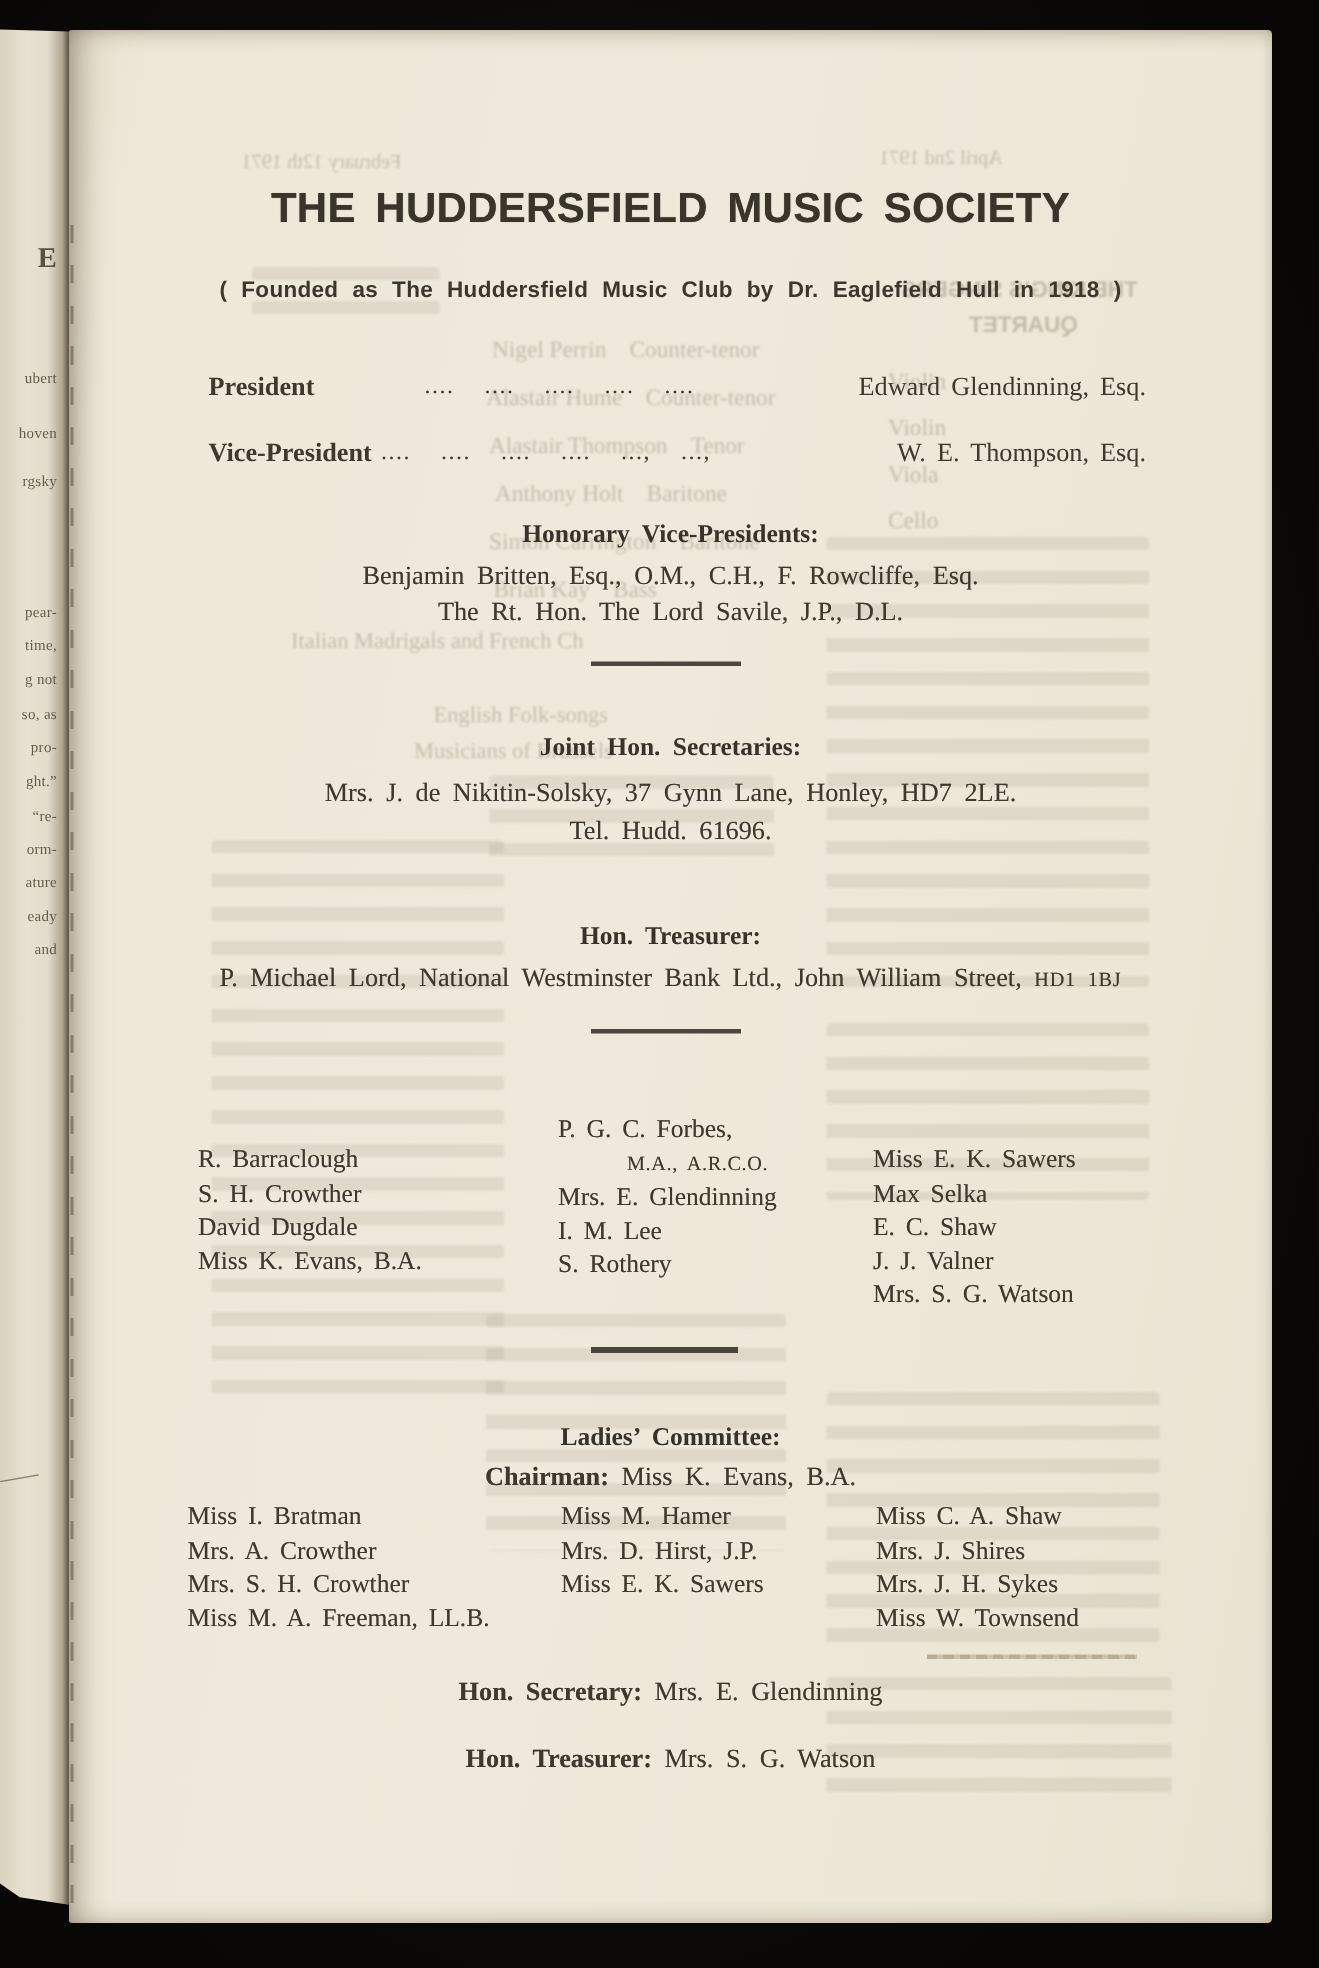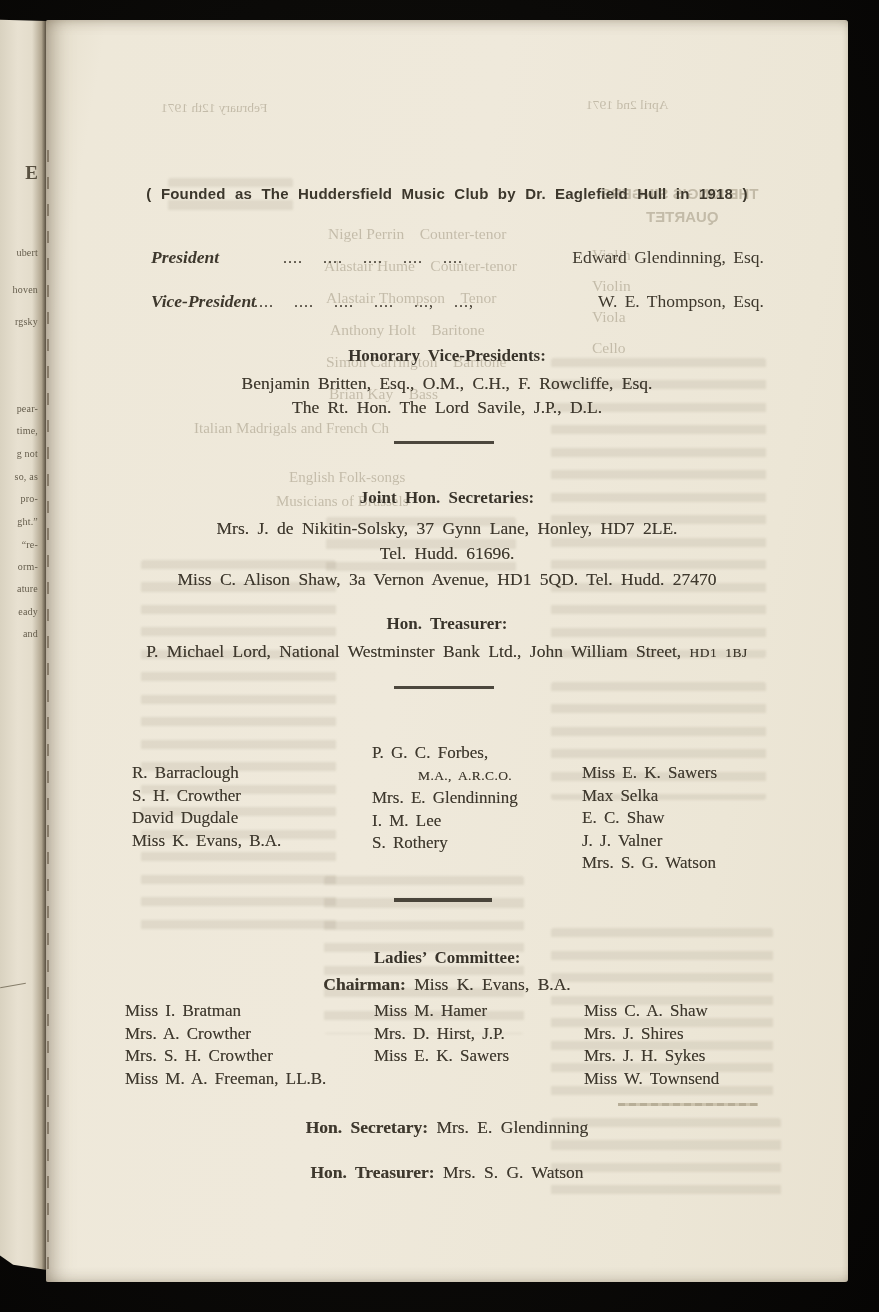--- a/index.html
+++ b/index.html
@@ -40,21 +40,21 @@
   .ink{color:#3e382d;}
   .abs{position:absolute;}
   .ctr{left:0;right:0;text-align:center;}
   .title{font-family:"Liberation Sans",sans-serif;font-weight:bold;font-size:28px;
          letter-spacing:.2px;word-spacing:5px;color:#3a352b;text-shadow:0 0 .5px rgba(58,53,43,.7);}
   .subtitle{font-family:"Liberation Sans",sans-serif;font-weight:bold;font-size:15px;
             word-spacing:5px;letter-spacing:.2px;color:#3c372c;}
   .heading{font-weight:bold;font-size:17px;word-spacing:4px;color:#38332a;}
   .line{font-size:17.5px;word-spacing:4px;text-shadow:0 0 .4px rgba(62,56,45,.5);}
   .officer-row{position:absolute;left:0;width:100%;height:26px;font-size:17.5px;}
-  .officer-label{position:absolute;left:105px;font-weight:bold;word-spacing:2px;font-style:italic;}
+  .officer-label{position:absolute;left:93px;font-weight:bold;word-spacing:2px;}
   .officer-dots{position:absolute;overflow:hidden;white-space:nowrap;word-spacing:15px;
                 letter-spacing:1px;font-size:16px;top:2px;}
   .officer-name{position:absolute;right:84px;word-spacing:3px;}
   .rule{position:absolute;height:3px;background:#2f2a21;opacity:.85;}
   .col{position:absolute;font-size:17px;word-spacing:3px;line-height:22.5px;white-space:nowrap;
        text-shadow:0 0 .4px rgba(62,56,45,.5);}
   .member.sub{font-size:13.5px;padding-left:46px;letter-spacing:.4px;}
   .sc{font-size:13.5px;letter-spacing:.5px;}
   .lbl{font-weight:bold;}
 </style>
@@ -111,20 +111,21 @@
       <div class="g-bar" style="left:95px;top:540px;width:195px;height:372px"></div>
       <div class="g-bar" style="left:280px;top:497px;width:190px;height:60px"></div>
       <div class="g-bar" style="left:505px;top:338px;width:215px;height:300px"></div>
       <div class="g-bar" style="left:505px;top:662px;width:215px;height:118px"></div>
       <div class="g-bar" style="left:278px;top:856px;width:200px;height:158px"></div>
       <div class="g-bar" style="left:505px;top:908px;width:222px;height:170px"></div>
       <div class="g-bar" style="left:505px;top:1098px;width:230px;height:78px"></div>
       <div class="g-smudge" style="left:572px;top:1083px;width:140px"></div>
     </div>
 
+    <div class="abs ctr title" style="top:103px">THE HUDDERSFIELD MUSIC SOCIETY</div>
     <div class="abs ctr subtitle" style="top:165px">( Founded as The Huddersfield Music Club by Dr. Eaglefield Hull in 1918 )</div>
 
     <div class="officer-row ink" style="top:227px">
       <span class="officer-label">President</span>
       <span class="officer-dots" style="left:237px;width:188px">.... .... .... .... .... .... ....</span>
       <span class="officer-name">Edward Glendinning, Esq.</span>
     </div>
     <div class="officer-row ink" style="top:271px">
       <span class="officer-label">Vice-President</span>
       <span class="officer-dots" style="left:208px;width:220px">.... .... .... .... ..., ..., ...,</span>
@@ -133,21 +134,20 @@
 
     <div class="abs ctr heading" style="top:326px">Honorary Vice-Presidents:</div>
     <div class="abs ctr line ink" style="top:353px">Benjamin Britten, Esq., O.M., C.H., F. Rowcliffe, Esq.</div>
     <div class="abs ctr line ink" style="top:377px">The Rt. Hon. The Lord Savile, J.P., D.L.</div>
 
     <div class="rule" style="top:421px;left:348px;width:100px"></div>
 
     <div class="abs ctr heading" style="top:468px">Joint Hon. Secretaries:</div>
     <div class="abs ctr line ink" style="top:498px">Mrs. J. de Nikitin-Solsky, 37 Gynn Lane, Honley, HD7 2LE.</div>
     <div class="abs ctr line ink" style="top:523px">Tel. Hudd. 61696.</div>
-    <div class="abs ctr line ink" style="top:549px">Miss C. Alison Shaw, 3a Vernon Avenue, HD1 5QD. Tel. Hudd. 27470</div>
 
     <div class="abs ctr heading" style="top:594px">Hon. Treasurer:</div>
     <div class="abs ctr line ink" style="top:621px">
       <span>P. Michael Lord, National Westminster Bank Ltd., John William Street,</span>
       <span class="sc">HD1 1BJ</span>
     </div>
 
     <div class="rule" style="top:666px;left:348px;width:100px"></div>
 
     <div class="col ink" style="left:86px;top:742px">

